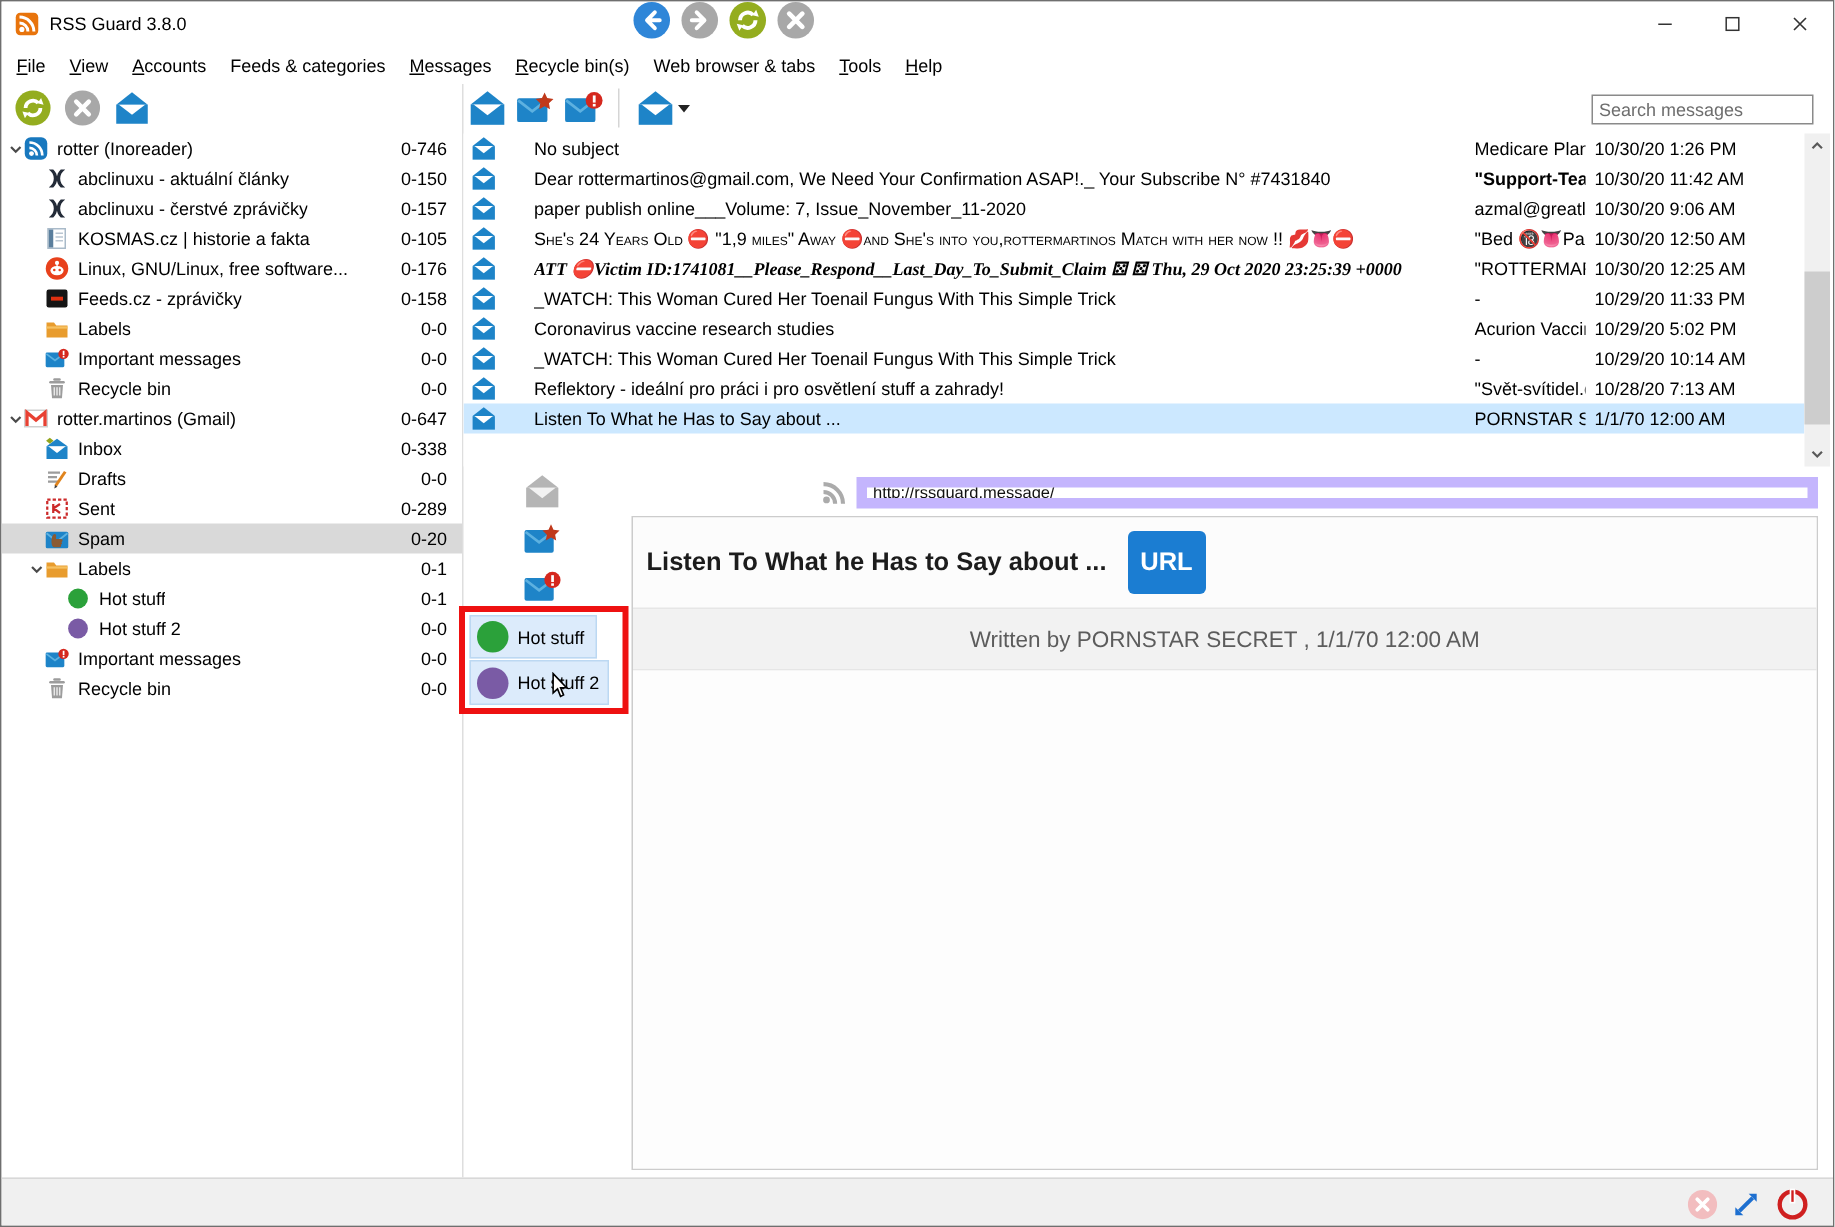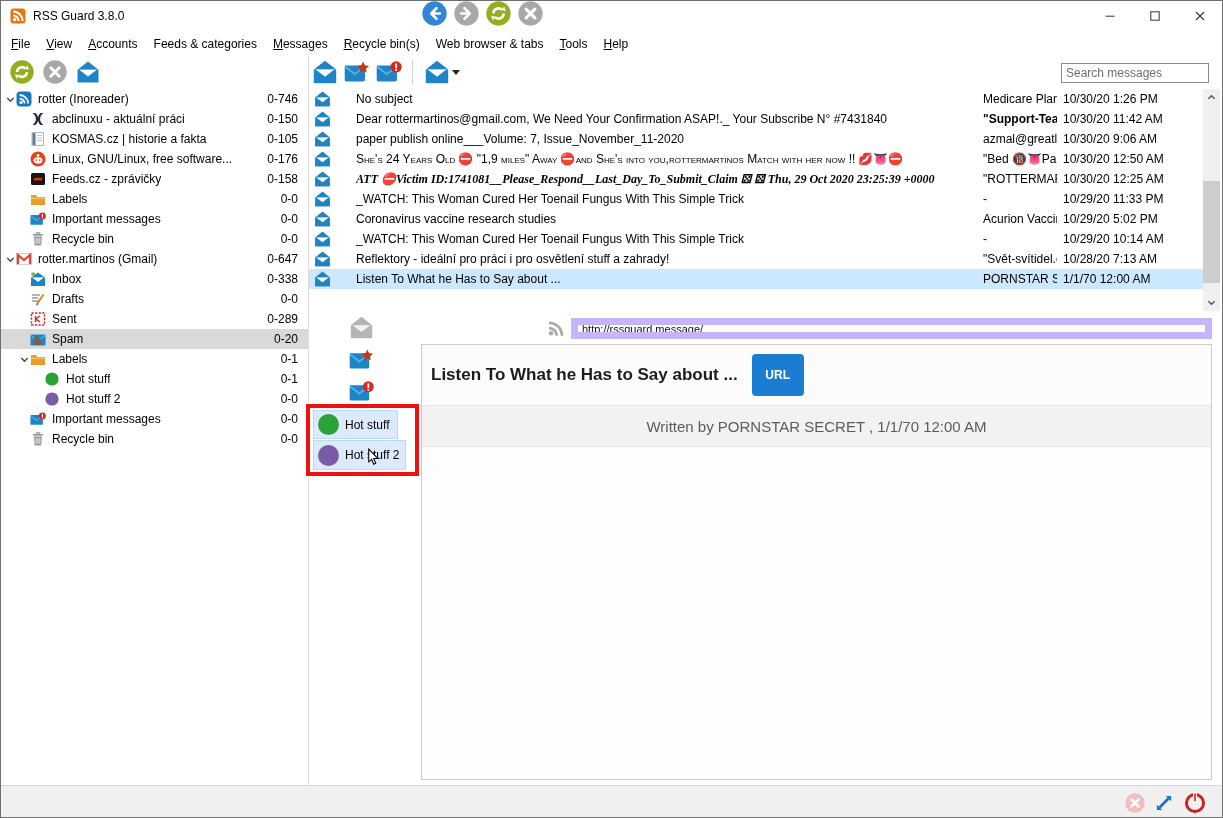--- a/index.html
+++ b/index.html
@@ -84,21 +84,21 @@
   .cursor svg { width:13px; height:19px; }
   .bbtn { position:absolute; top:0; width:25px; height:25px; }
   .bbtn svg { width:25px; height:25px; }
   .rss-small { position:absolute; left:545px; top:317px; width:20px; height:20px; }
   .rss-small svg { width:20px; height:20px; }
   .urlbox { position:absolute; left:570px; top:317px; width:641px; height:21px; border:7px solid #c4b5fd; font:11px "Liberation Sans", sans-serif; padding:0 4px; color:#111; }
 
   .preview { position:absolute; left:420px; top:343px; width:791px; height:436px; background:#fdfdfd; border:1px solid #cccccc; }
   .pv-head { height:61px; display:flex; align-items:center; padding-left:9px; border-bottom:1px solid #e6e6e6; background:#fcfcfc; }
   .pv-title { font-size:17px; font-weight:700; color:#1c1c1c; white-space:nowrap; }
-  .urlbtn { margin-left:14px; width:52px; height:42px; background:#1b7dd2; border-radius:4px; color:#fff; font-size:12px; font-weight:bold; display:flex; align-items:center; justify-content:center; }
+  .urlbtn { margin-left:14px; width:52px; height:42px; background:#1b7dd2; border-radius:4px; color:#fff; font-size:17px; font-weight:bold; display:flex; align-items:center; justify-content:center; }
   .pv-byline { height:41px; background:#f2f2f2; border-bottom:1px solid #e6e6e6; display:flex; align-items:center; justify-content:center; color:#5c5c5c; font-size:15px; }
   .pv-body { background:#fdfdfd; height:332px; }
 
   
   .statusbar { position:absolute; left:0; right:0; bottom:0; height:32px; background:#f0f0f0; border-top:1px solid #d8d8d8; }
   .sbtn { position:absolute; top:6px; width:22px; height:22px; display:flex; align-items:center; justify-content:center; }
   .sbtn svg { width:20px; height:20px; }
   .sb1 { right:76px; } .sb2 { right:47px; } .sb3 { right:16px; }
   .sb3 svg { width:22px; height:22px; }
 </style>
@@ -246,22 +246,33 @@
       <span class="cnt">0-746</span>
     </div>
     <div class="fr lvl1">
       <span class="chev"></span>
       <span class="ico">
           <svg viewBox="0 0 16 16">
             <path d="M2.5 2 C7 5 7 11 2.5 14 L5.5 14 C9 11 9 5 5.5 2 Z" fill="#232b38"></path>
             <path d="M13.5 2 C9 5 9 11 13.5 14 L10.5 14 C7 11 7 5 10.5 2 Z" fill="#232b38"></path>
           </svg>
         </span>
-      <span class="lbl">abclinuxu - aktuální práci</span>
+      <span class="lbl">abclinuxu - aktuální články</span>
       <span class="cnt">0-150</span>
+    </div>
+    <div class="fr lvl1">
+      <span class="chev"></span>
+      <span class="ico">
+          <svg viewBox="0 0 16 16">
+            <path d="M2.5 2 C7 5 7 11 2.5 14 L5.5 14 C9 11 9 5 5.5 2 Z" fill="#232b38"></path>
+            <path d="M13.5 2 C9 5 9 11 13.5 14 L10.5 14 C7 11 7 5 10.5 2 Z" fill="#232b38"></path>
+          </svg>
+        </span>
+      <span class="lbl">abclinuxu - čerstvé zprávičky</span>
+      <span class="cnt">0-157</span>
     </div>
     <div class="fr lvl1">
       <span class="chev"></span>
       <span class="ico">
           <svg viewBox="0 0 16 16">
             <rect x="2" y="1.5" width="11.5" height="13" fill="#fff" stroke="#a9bac9"></rect>
             <rect x="2.5" y="2" width="3" height="12" fill="#5b7f9d"></rect>
             <path d="M7 4.5 H12 M7 7 H12 M7 9.5 H12" stroke="#b9c6d2" stroke-width="1"></path>
           </svg>
         </span>

